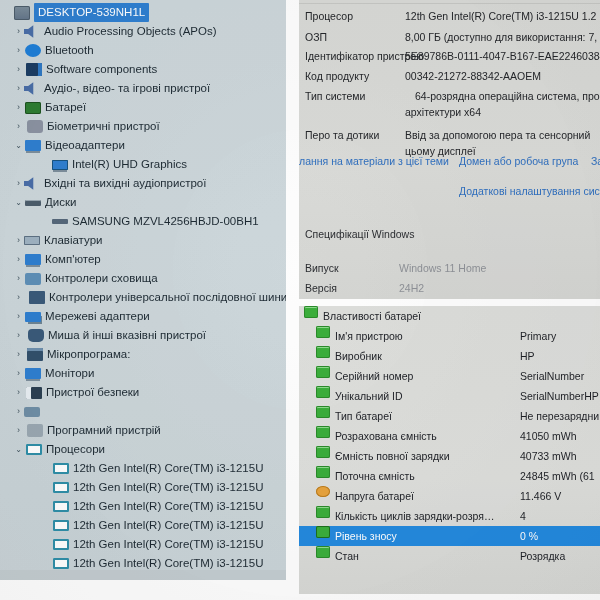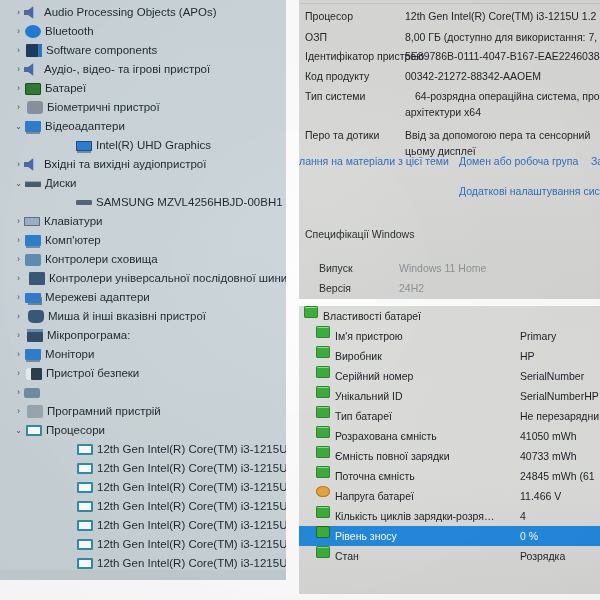--- a/index.html
+++ b/index.html
@@ -32,21 +32,21 @@
     font-size:9px;color:#41545f;line-height:19px;
   }
   .chev.open{font-size:8px;}
   .chev.blank{color:transparent;}
   .ic{flex:0 0 16px;width:16px;height:14px;margin-right:4px;position:relative;}
   .lbl{overflow:hidden;text-overflow:clip;}
 
   
   .d0{padding-left:3px;}
   .d1{padding-left:13px;}
-  .d2{padding-left:64px;}
+  .d2{padding-left:40px;}
 
   .node.root .lbl{
     background:#2f7fd0;color:#fff;padding:0 4px;border-radius:1px;
   }
 
   
   .ico-pc{background:
       linear-gradient(#7d8e9c,#63768a);
       border-radius:2px;box-shadow:inset 0 0 0 1px #4c5d6b;}
   .ico-speaker{background:#4a6ea8;clip-path:polygon(0 32%,26% 32%,58% 6%,58% 94%,26% 68%,0 68%);}
@@ -85,21 +85,21 @@
     background:linear-gradient(180deg,#d8d9d6 0%,#dadbd8 55%,#d4d5d2 100%);
     overflow:hidden;color:#2a2a2a;
   }
   .sysrow{position:absolute;font-size:10.5px;white-space:nowrap;}
   .sys-k{left:6px;color:#24262a;}
   .sys-v{left:106px;color:#24262a;}
   .sys-v2{left:106px;color:#24262a;}
   .divline{position:absolute;left:0;right:0;height:1px;background:#c6c7c4;}
   .link{color:#2f6fbf;font-size:10.5px;position:absolute;white-space:nowrap;}
   .spec-h{position:absolute;left:6px;font-size:10.5px;color:#2c2e32;}
-  .spec-k{position:absolute;left:20px;font-size:10.5px;color:#2b2d31;}
+  .spec-k{position:absolute;left:6px;font-size:10.5px;color:#2b2d31;}
   .spec-v{position:absolute;left:100px;font-size:10.5px;color:#8d9096;}
 
   
   #battery{
     position:absolute;left:299px;top:306px;width:301px;height:288px;
     background:linear-gradient(180deg,#dcddda 0%,#dedfdc 60%,#d6d7d4 100%);
     overflow:hidden;
   }
   .brow{
     position:relative;height:20px;line-height:20px;display:flex;
@@ -131,20 +131,25 @@
     mix-blend-mode:multiply;opacity:.55;
   }
 </style>
 </head>
 <body>
 
 <div id="stage">
 
   <div id="devmgr">
     <div class="tree" id="tree">
+        <div class="node d0 root">
+          <span class="chev blank">&gt;</span>
+          <span class="ic ico-pc"></span>
+          <span class="lbl">DESKTOP-539NH1L</span>
+        </div>
         <div class="node d1">
           <span class="chev">›</span>
           <span class="ic ico-speaker"></span>
           <span class="lbl">Audio Processing Objects (APOs)</span>
         </div>
         <div class="node d1">
           <span class="chev">›</span>
           <span class="ic ico-bt"></span>
           <span class="lbl">Bluetooth</span>
         </div>

